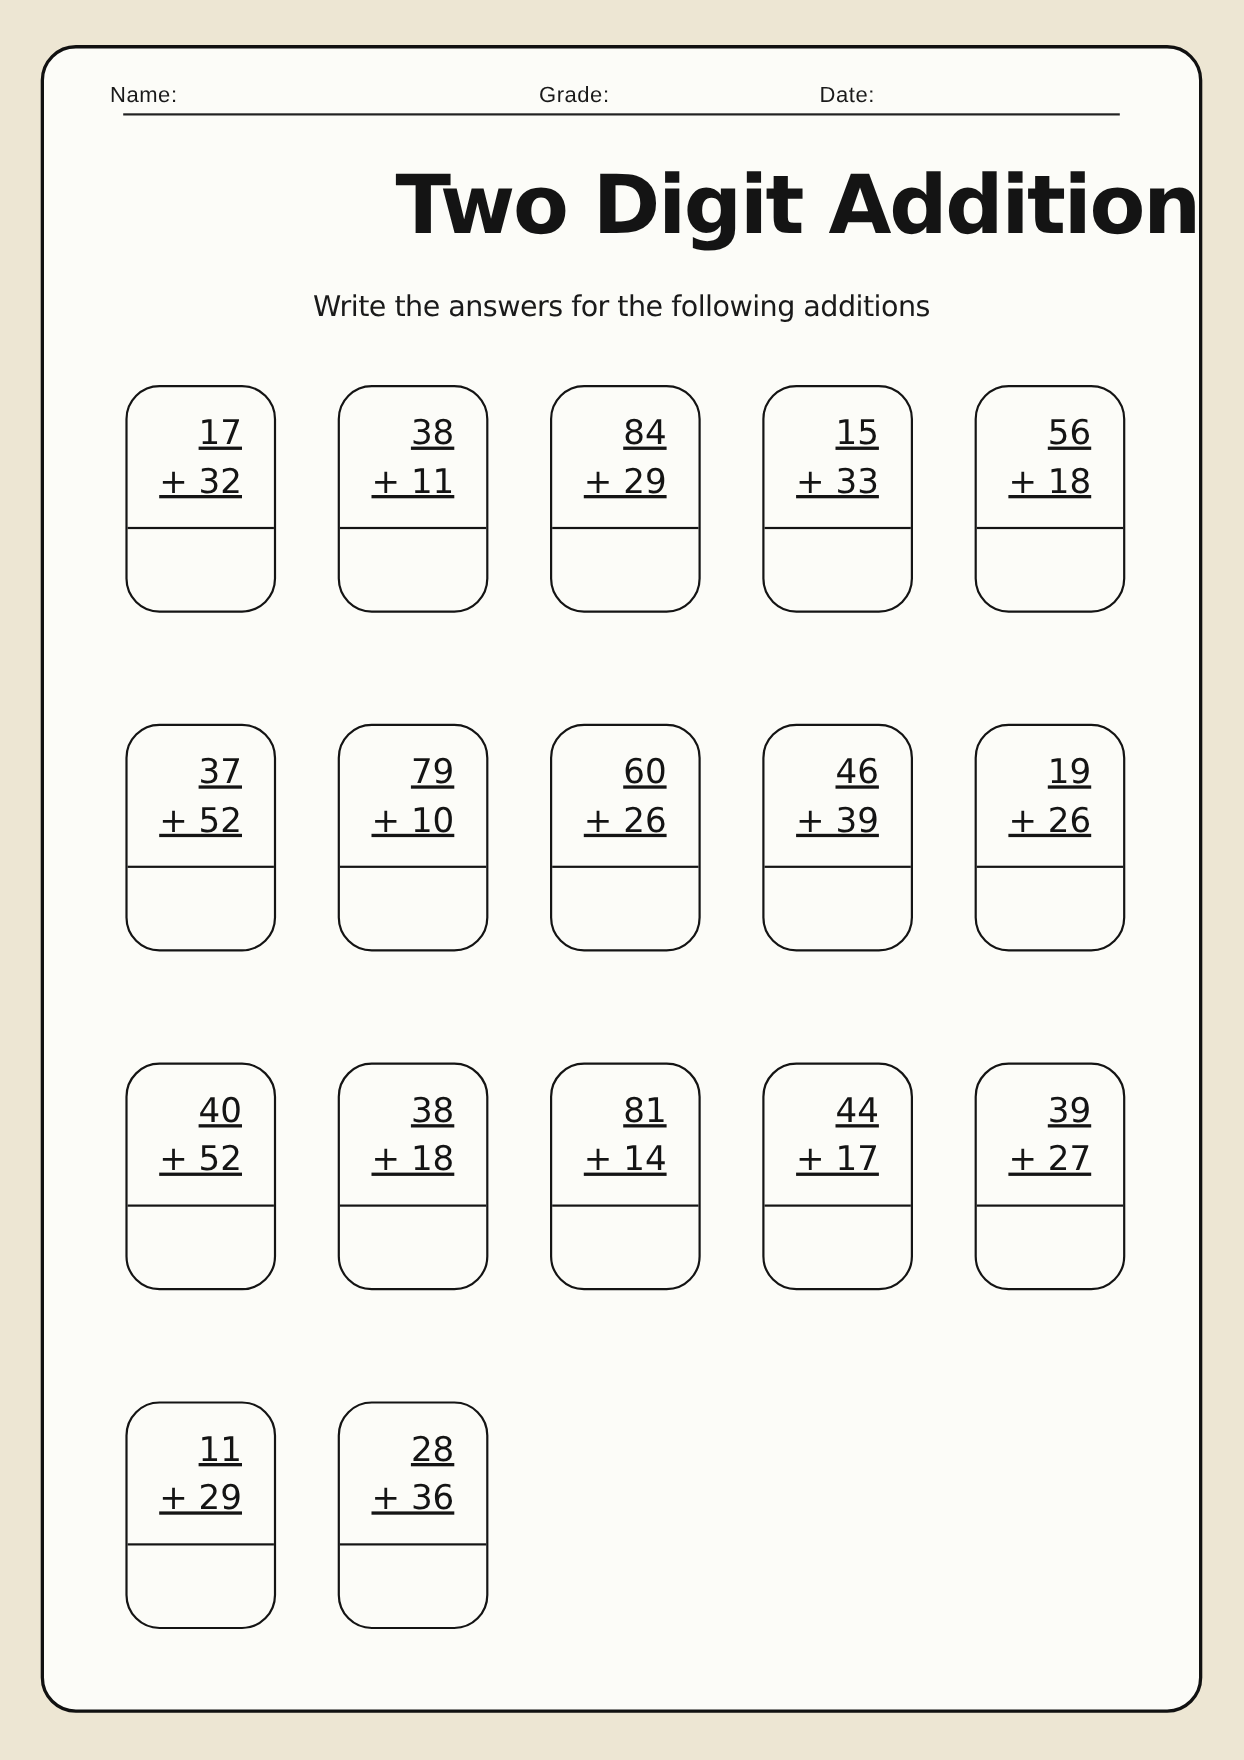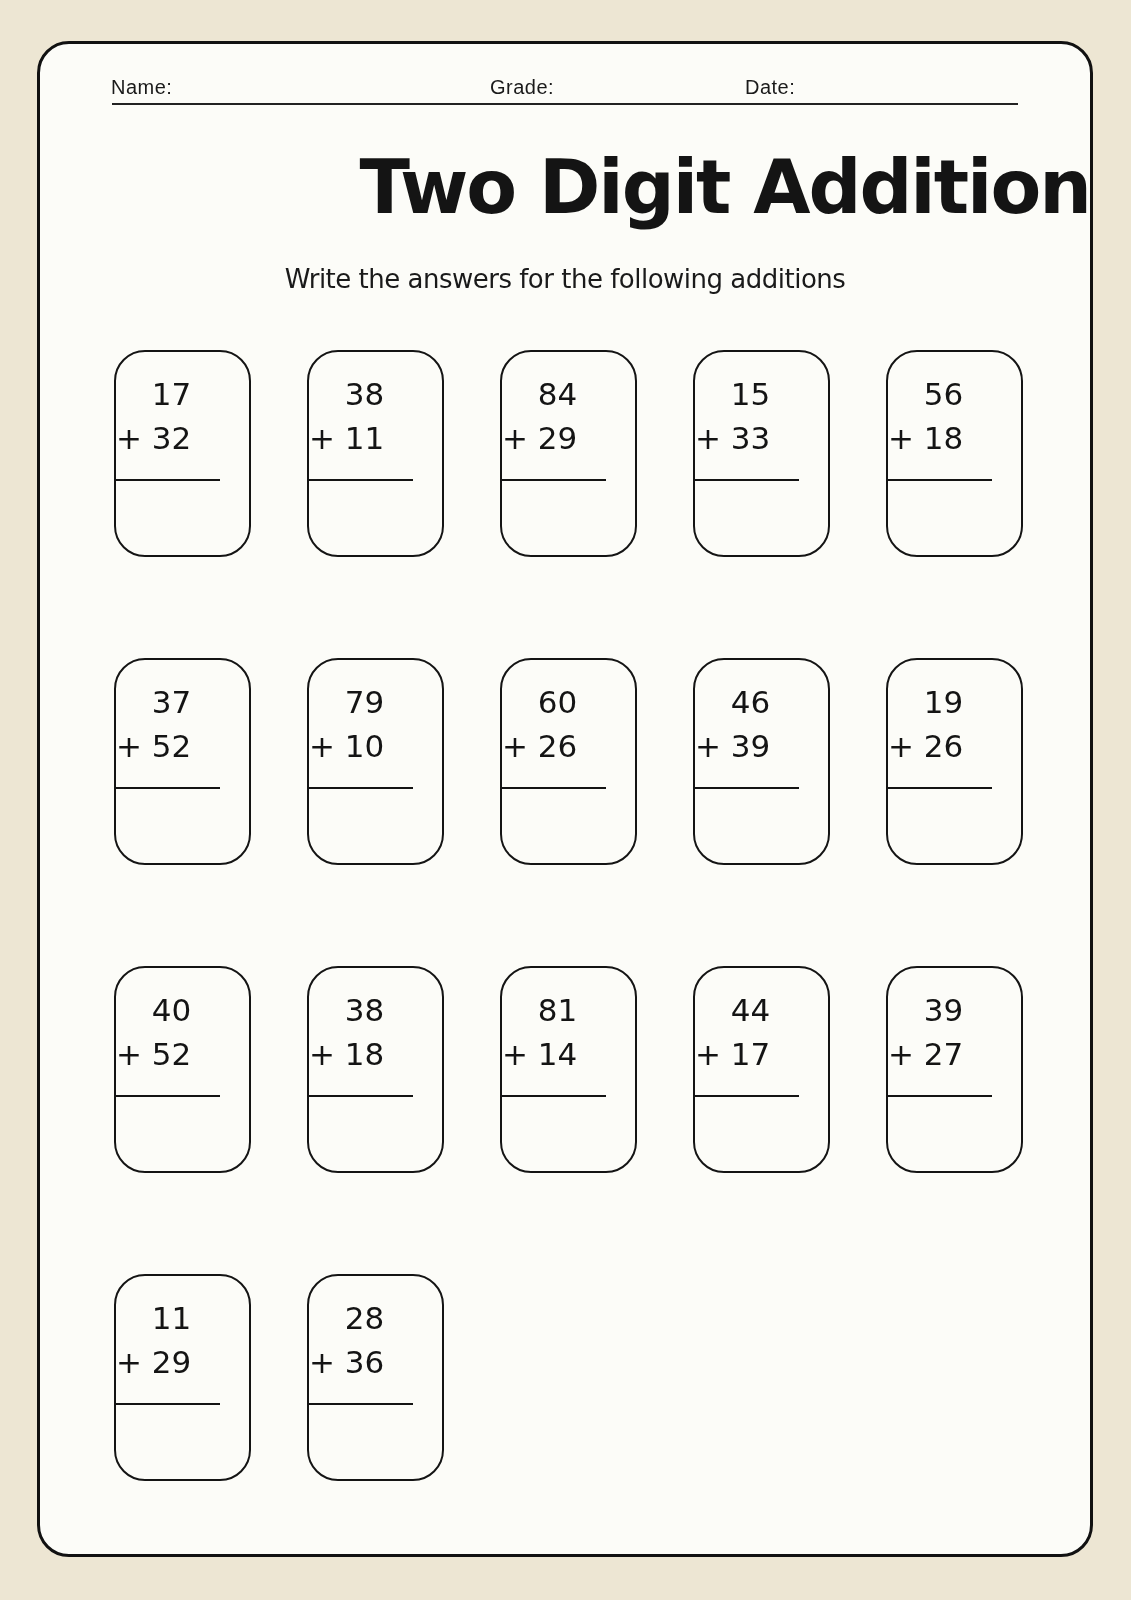--- a/index.html
+++ b/index.html
@@ -20,21 +20,21 @@
   }
   .hlabel {
     position: absolute;
     top: 32px;
     font-family: "Liberation Sans", sans-serif;
     font-size: 20px;
     letter-spacing: 0.5px;
     color: #1a1a1a;
     white-space: nowrap;
   }
-  .hlabel.name  { left: 71px; }
+  .hlabel.name  { left: 60px; }
   .hlabel.grade { left: 450px; }
   .hlabel.date  { left: 705px; }
   .hline {
     position: absolute;
     left: 72px; top: 59px;
     width: 906px; height: 2px;
     background: #222;
   }
   .title {
     position: absolute;
@@ -67,21 +67,22 @@
     grid-auto-rows: 207px;
     column-gap: 56px;
     row-gap: 101px;
   }
   .card {
     width: 137px; height: 207px;
     border: 2.5px solid #141414;
     border-radius: 31px;
     background: #fcfcf8;
     display: flex;
-    flex-direction: row;
+    flex-direction: column;
+    text-decoration: underline;
   }
   .problem {
     height: 129px;
     border-bottom: 2.5px solid #141414;
     display: flex;
     flex-direction: column;
     justify-content: center;
     align-items: flex-end;
     padding-right: 29px;
     font-size: 31px;

